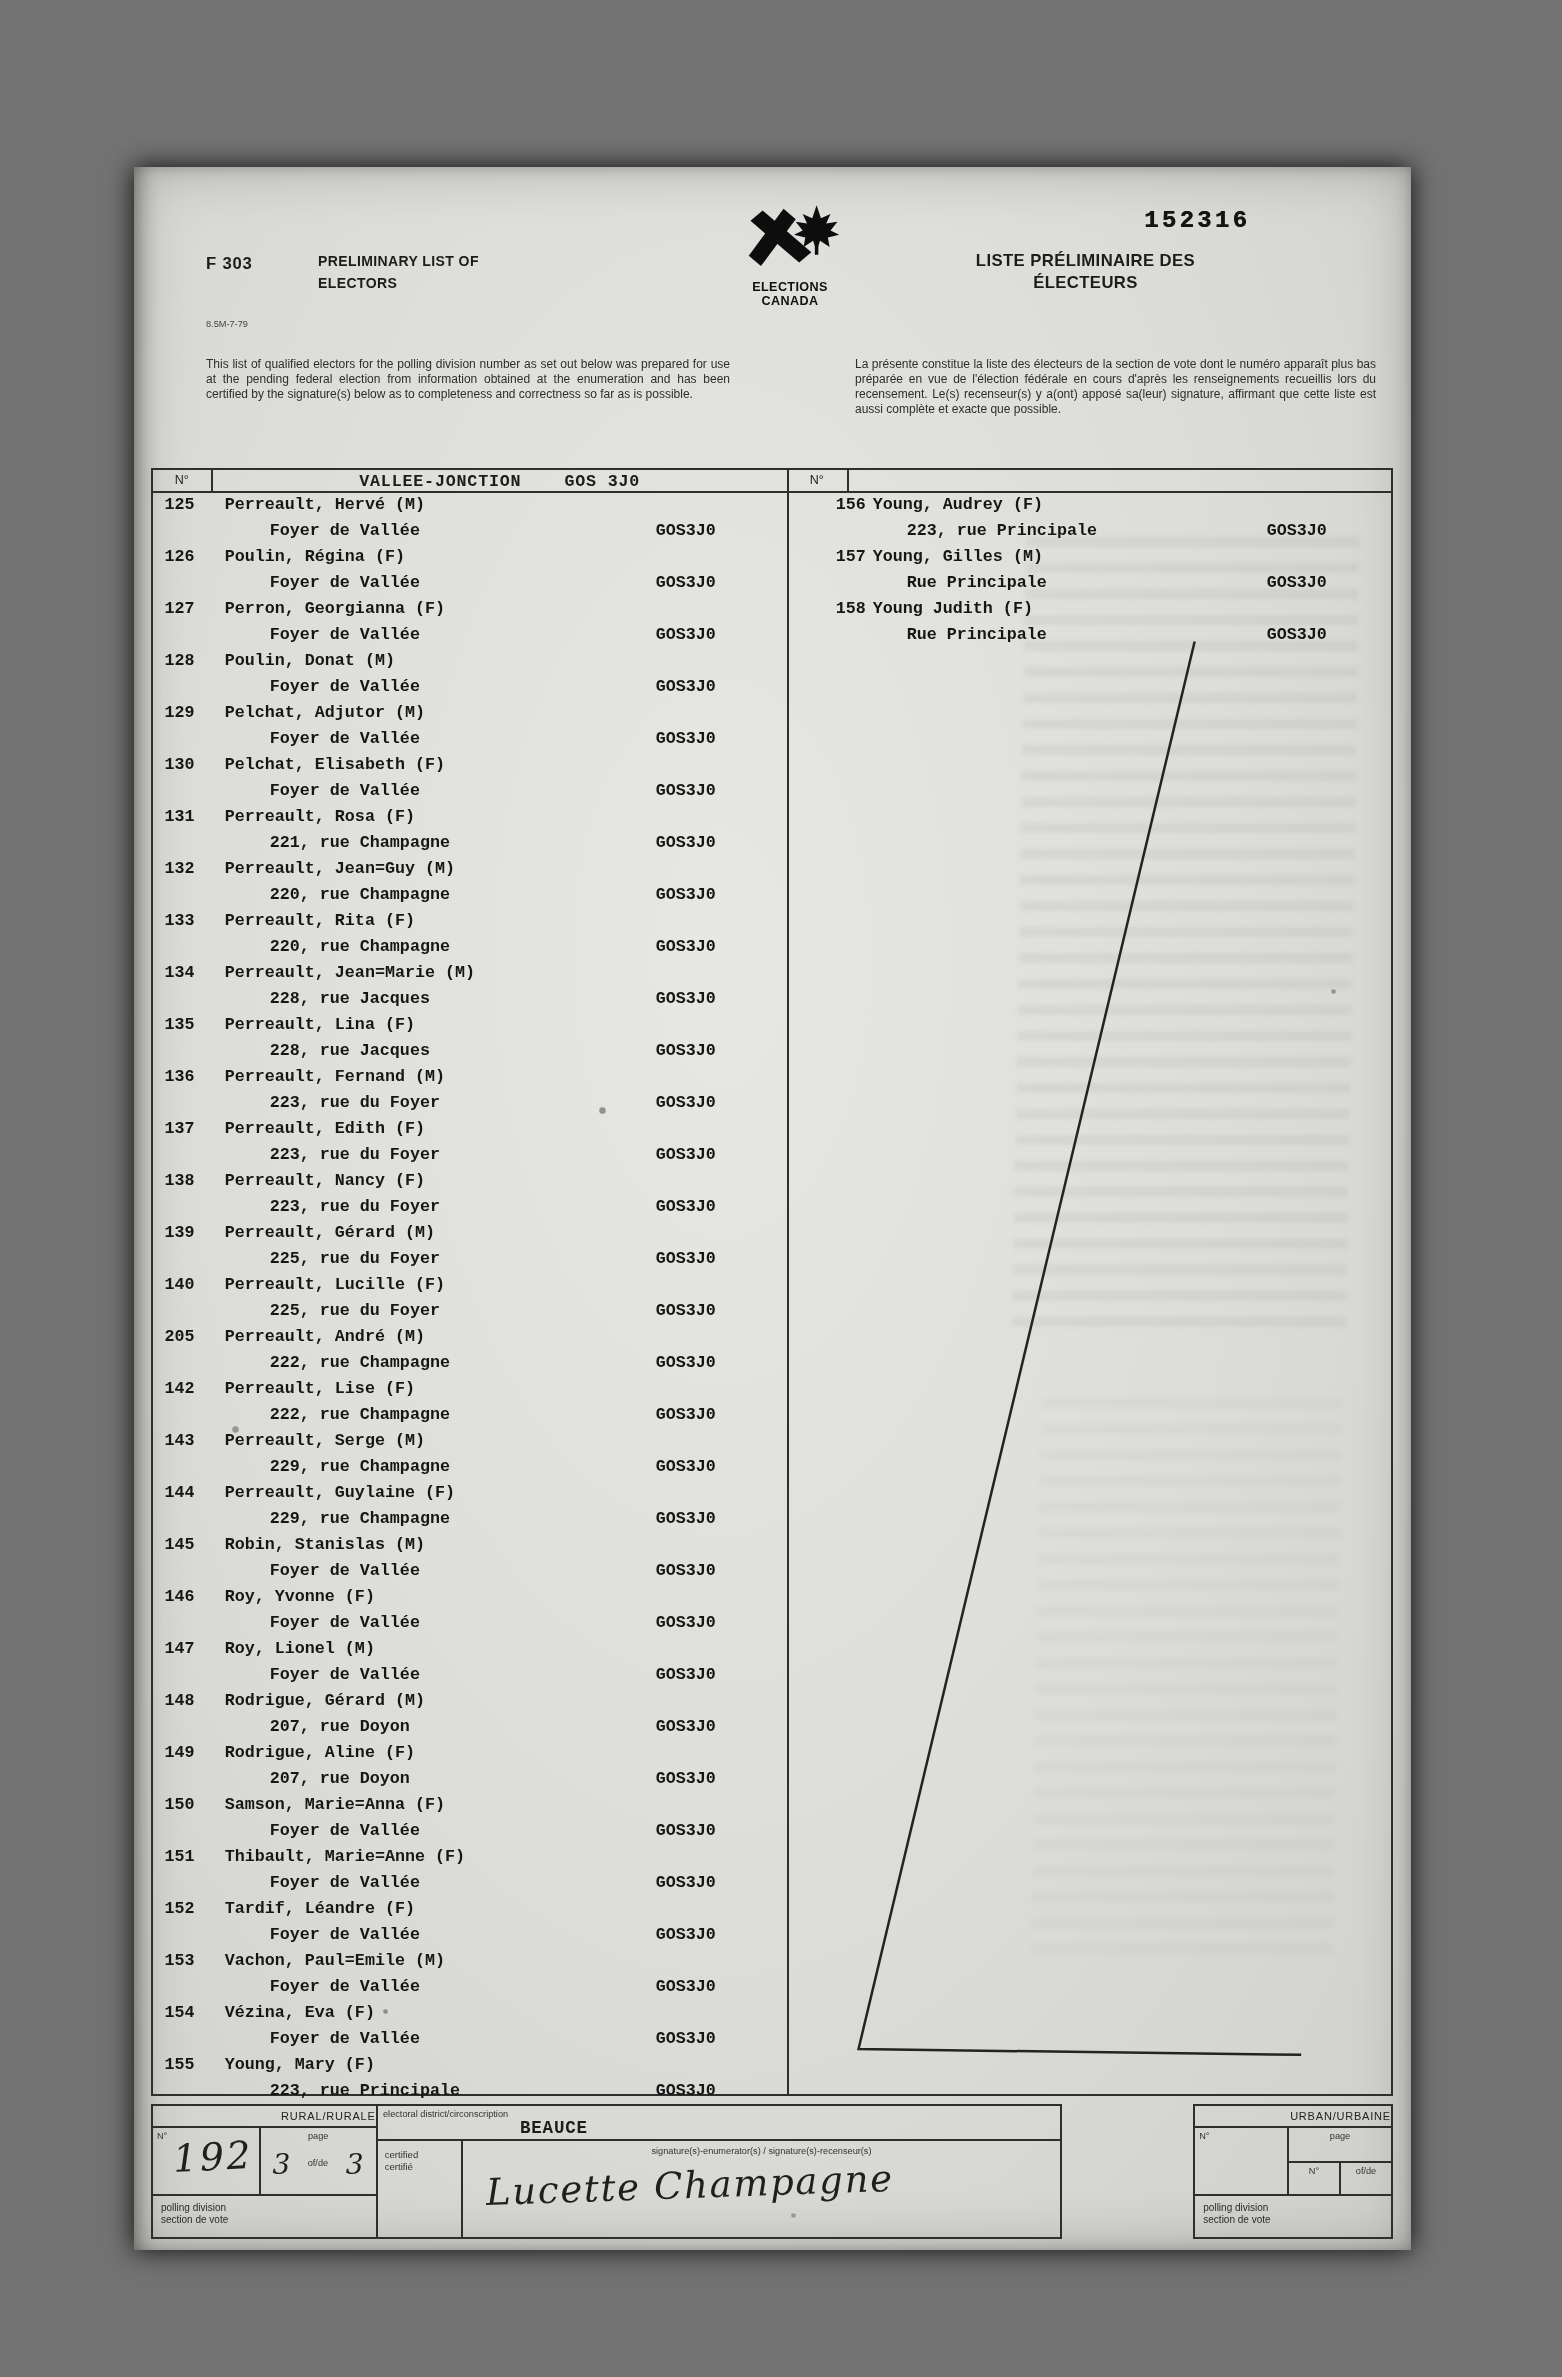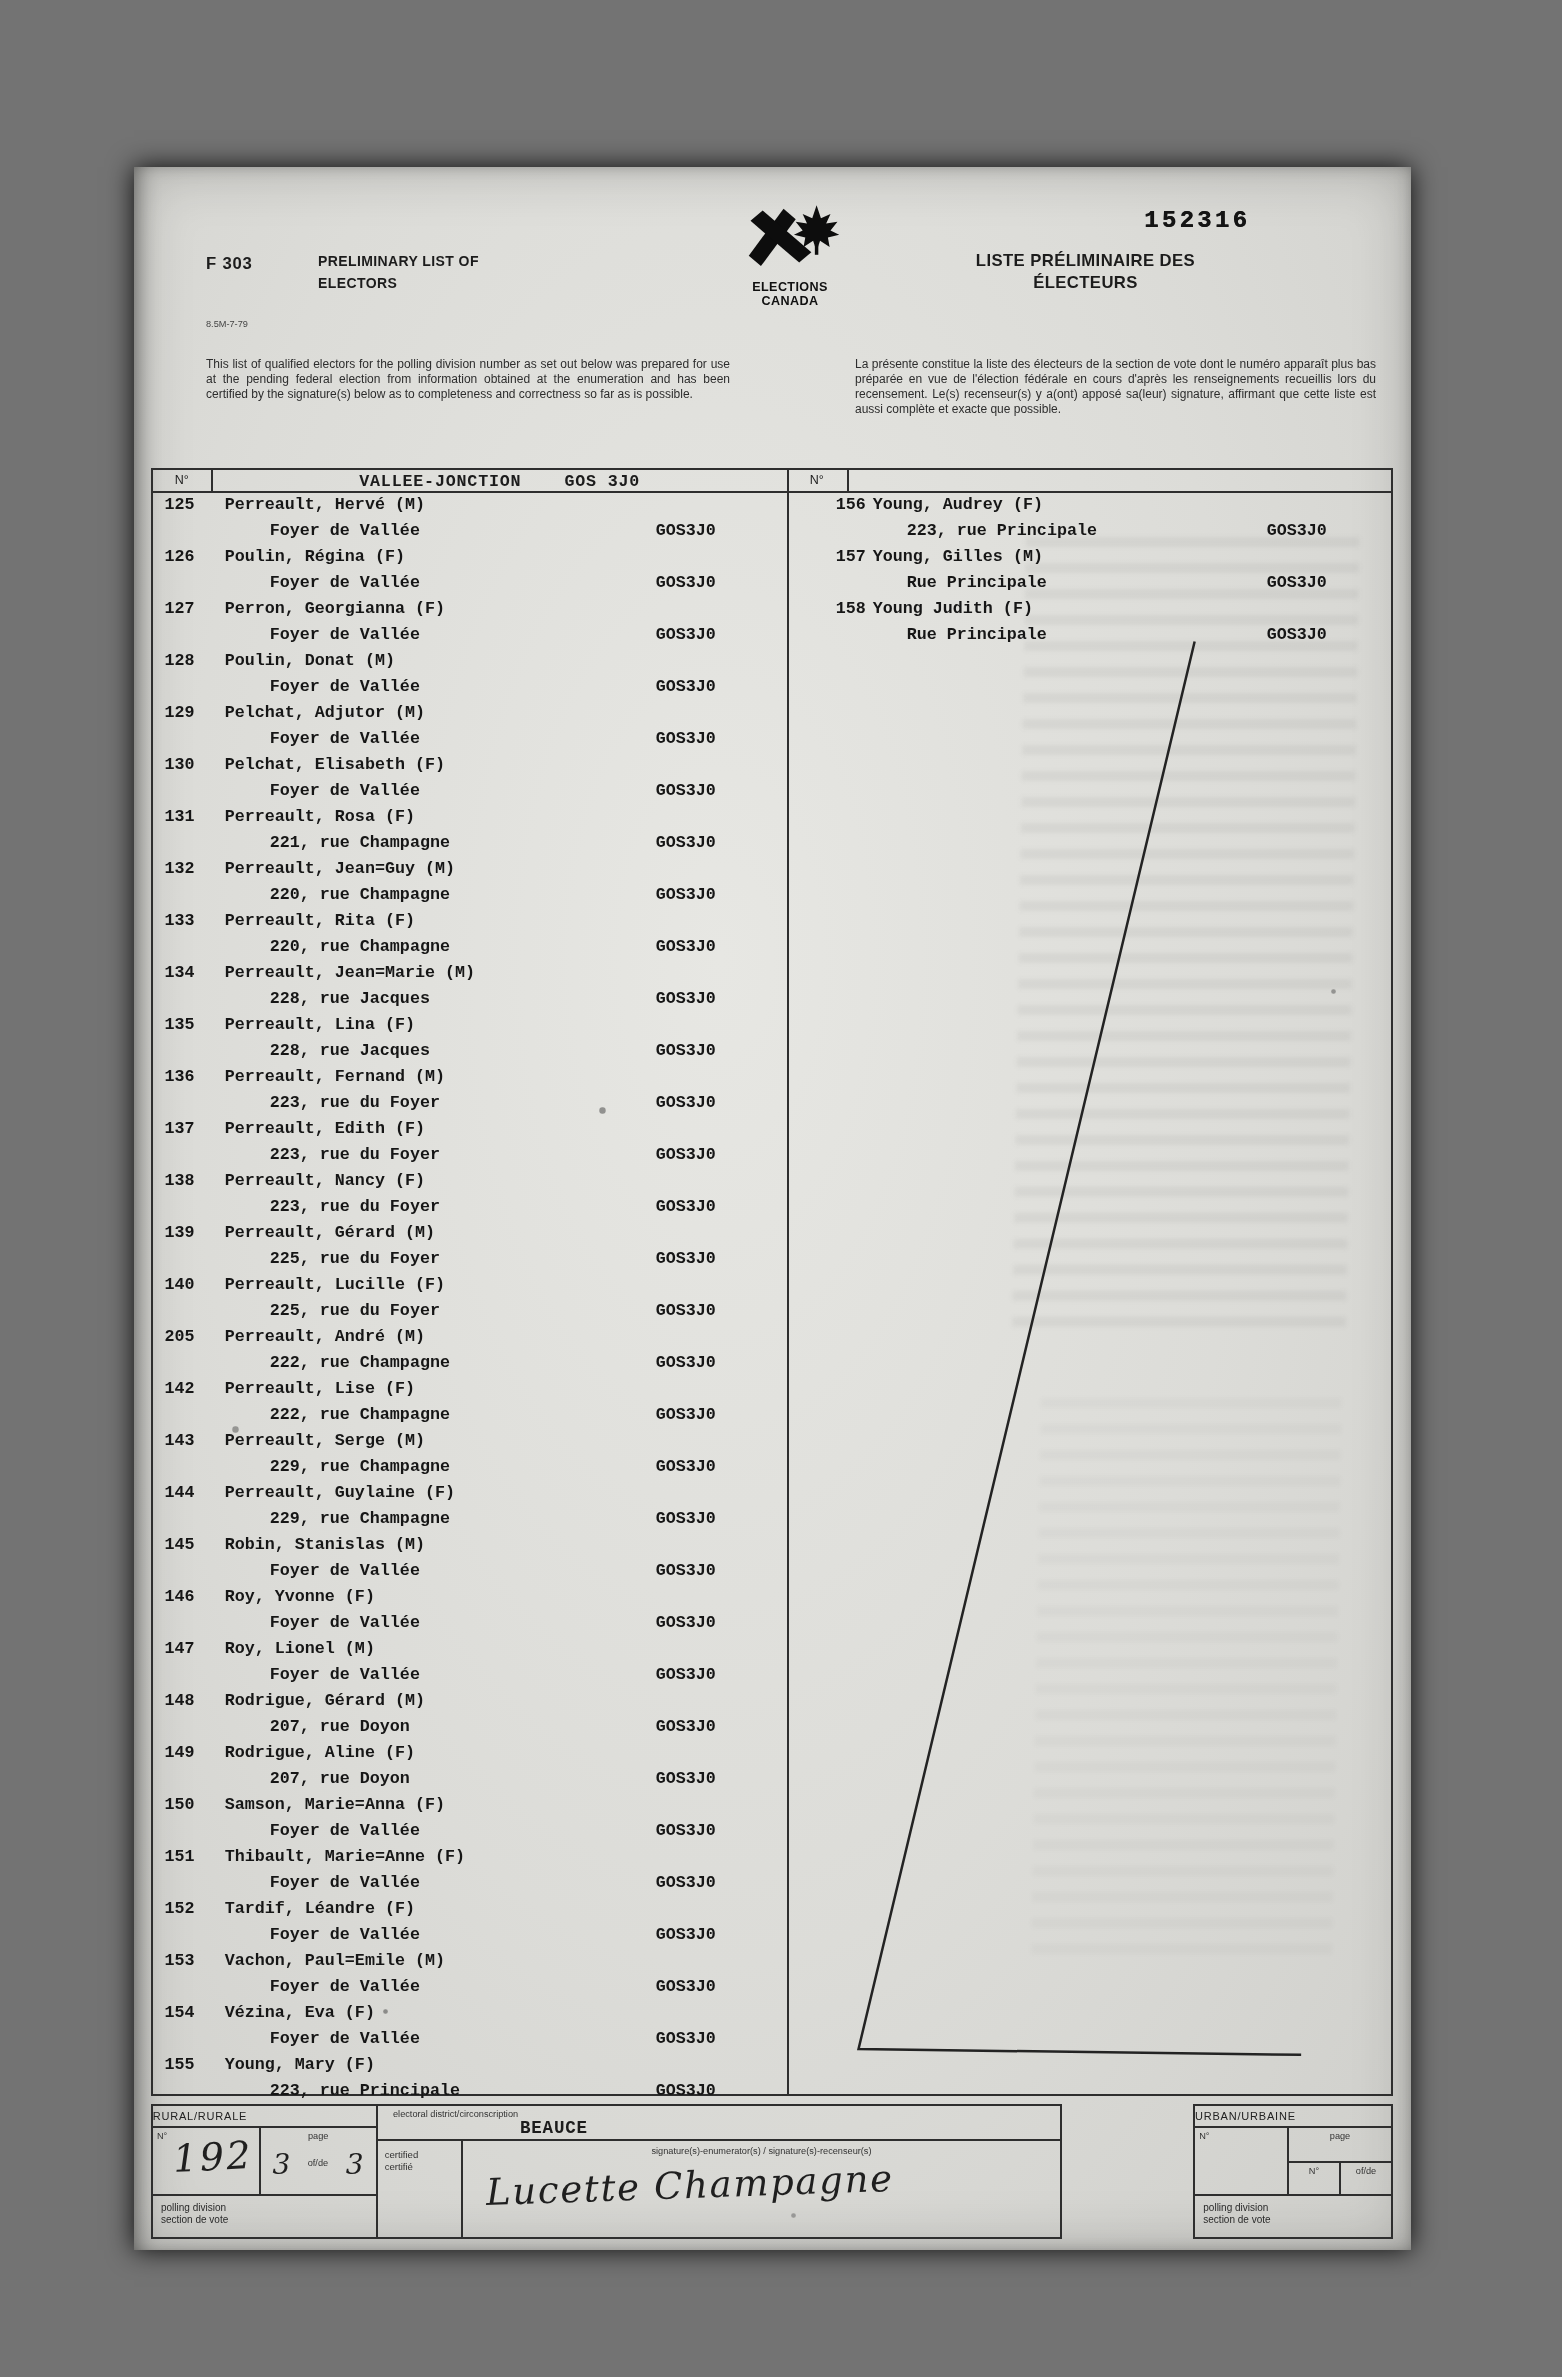--- a/index.html
+++ b/index.html
@@ -59,32 +59,32 @@
   .specks{position:absolute;left:0;top:0;width:2.5px;height:2.5px;border-radius:50%;
     box-shadow:467px 942px 0 1.7px rgba(45,45,45,.45), 100px 1261px 0 1.7px rgba(45,45,45,.4),
                1198px 823px 0 0.8px rgba(45,45,45,.4), 250px 1843px 0 0.8px rgba(45,45,45,.45),
                658px 2047px 0 0.8px rgba(45,45,45,.35);}
 
   
   .fbox{position:absolute;top:1937px;height:135px;border:2.1px solid #2e2e2e;}
   .footer-left{left:16.7px;width:227px;}
   .footer-mid{left:242px;width:686px;}
   .footer-right{left:1059px;width:200px;}
-  .f-head{height:22px;line-height:20px;border-bottom:2.1px solid #2e2e2e;text-align:left;font-size:11px;letter-spacing:0.8px;color:#222;}
+  .f-head{height:22px;line-height:20px;border-bottom:2.1px solid #2e2e2e;text-align:right;font-size:11px;letter-spacing:0.8px;color:#222;}
   .f-mid{position:relative;height:68px;border-bottom:2.1px solid #2e2e2e;}
   .lbl-no{left:4.2px;top:2.5px;}
   .hw-192{left:20px;top:6.7px;font-size:38px;letter-spacing:2.5px;transform:rotate(-3deg);}
   .f-pagecell{position:absolute;left:106px;right:0;top:0;bottom:0;border-left:2.1px solid #2e2e2e;}
   .lbl-page{left:0;right:0;top:2.5px;text-align:center;}
   .hw-3a{left:11.7px;top:20px;font-size:28px;}
   .lbl-ofde{left:47px;top:30px;}
   .hw-3b{left:85px;top:20px;font-size:28px;}
   .f-poll{padding:5.8px 0 0 8.3px;font-size:10px;line-height:11.7px;color:#2a2a2a;}
   .f-district{position:relative;height:35px;border-bottom:2.1px solid #2e2e2e;}
-  .lbl-district{left:15px;top:2.5px;}
+  .lbl-district{left:5px;top:2.5px;}
   .district-value{position:absolute;left:142px;top:11.7px;font-weight:700;font-size:17.5px;letter-spacing:0.8px;}
   .f-cert{position:relative;height:98px;}
   .cert-labels{position:absolute;left:6.7px;top:8.3px;font-size:9.6px;line-height:11.7px;color:#333;}
   .f-sig{position:absolute;left:83px;top:0;right:0;bottom:0;border-left:2.1px solid #2e2e2e;}
   .sig-label{left:0;right:0;top:5px;text-align:center;}
   .signature{left:23.4px;top:23.4px;font-size:37px;letter-spacing:1.7px;transform:rotate(-2deg);}
   .f-mid2{position:relative;height:68px;border-bottom:2.1px solid #2e2e2e;}
   .u-pagecell{position:absolute;left:92px;right:0;top:0;bottom:0;border-left:2.1px solid #2e2e2e;}
   .u-sub{position:absolute;left:0;right:0;top:33px;bottom:0;border-top:2.1px solid #2e2e2e;display:flex;}
   .u-sub span{position:static;flex:1;text-align:center;padding-top:3.3px;font-size:9.2px;color:#333;}

